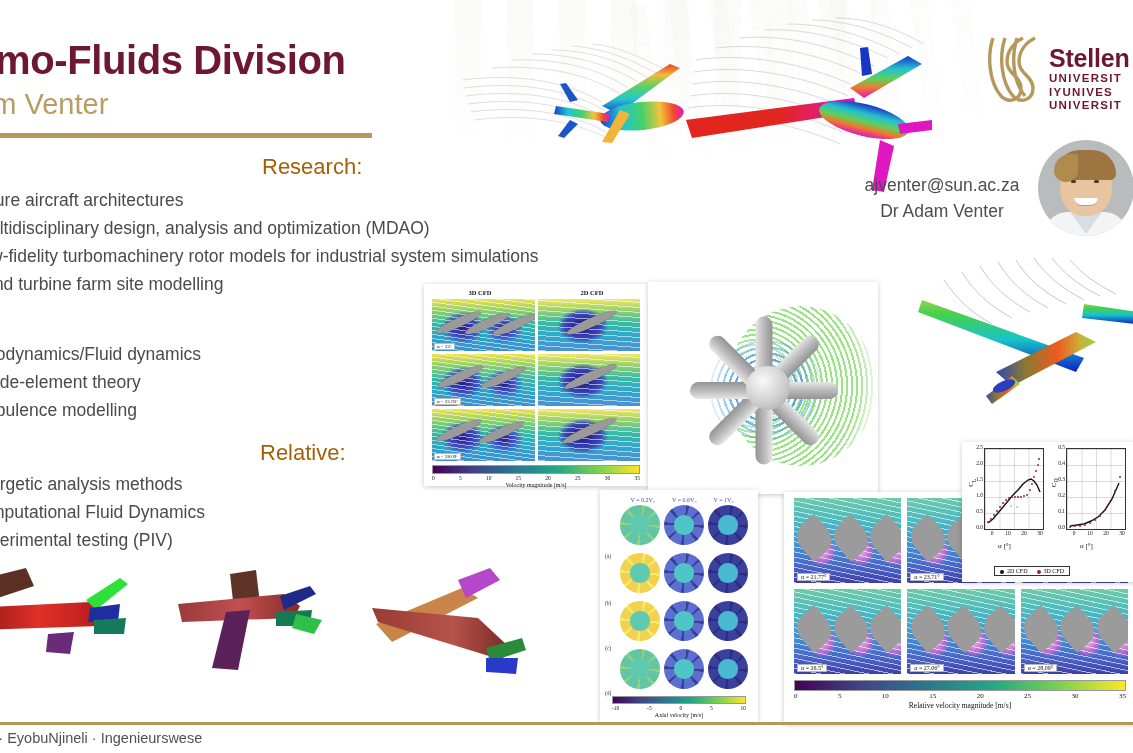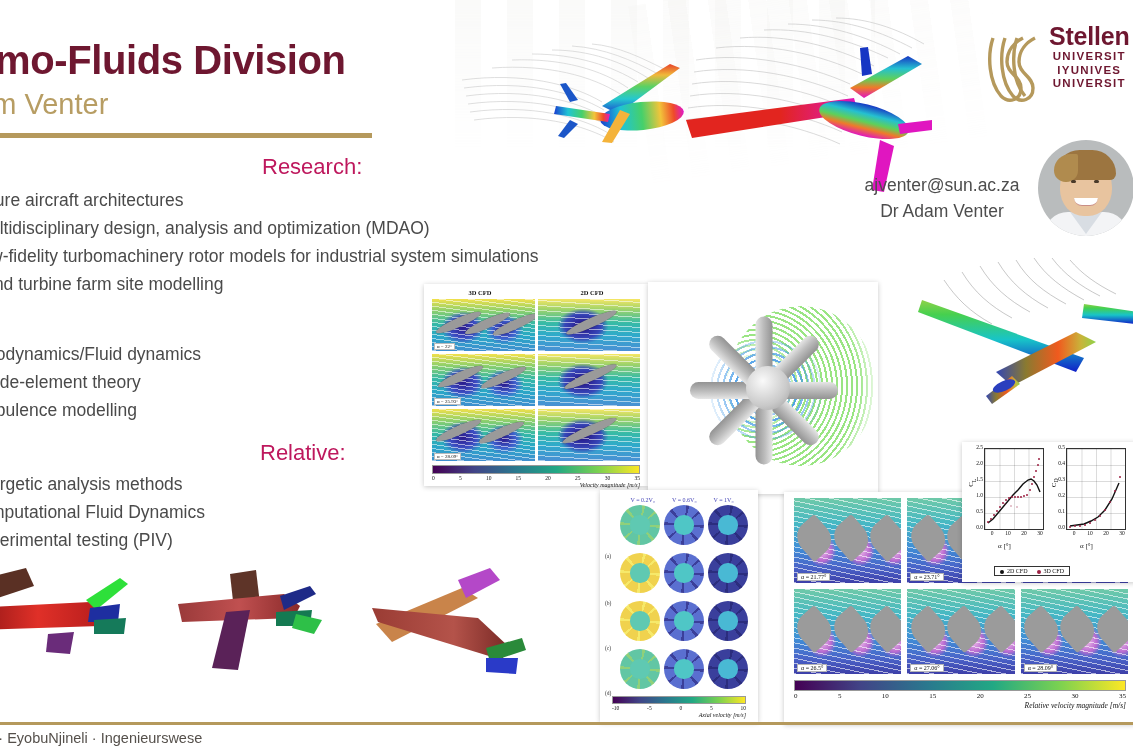--- a/index.html
+++ b/index.html
@@ -38,21 +38,21 @@
     position:absolute;left:-40px;top:88px;
     font-size:29px;color:#b79d63;white-space:nowrap;font-weight:400;
   }
   .gold-rule{
     position:absolute;left:-20px;top:133px;width:392px;height:5px;
     background:#b5995c;
   }
 
   
   .sec-head{
-    position:absolute;font-size:22px;color:#be185d;font-weight:400;white-space:nowrap;
+    position:absolute;font-size:22px;color:#a16207;font-weight:400;white-space:nowrap;
   }
   .bullets{position:absolute;white-space:nowrap;}
   .bullets li{
     list-style:none;font-size:17.5px;color:#4a4a4a;line-height:28px;white-space:nowrap;
   }
   .bullets ul{margin:0;padding:0;}
 
   
   .contact{
     position:absolute;left:852px;top:172px;width:180px;text-align:center;
@@ -66,21 +66,21 @@
   .av-hair{position:absolute;left:18px;top:10px;width:60px;height:30px;border-radius:30px 30px 8px 8px;background:#9c7540;}
   .av-hair2{position:absolute;left:16px;top:14px;width:24px;height:28px;border-radius:20px 2px 14px 14px;background:#b08b4e;}
   .av-body{position:absolute;left:6px;top:72px;width:84px;height:34px;border-radius:24px 24px 0 0;background:#f3f4f6;}
   .av-collar{position:absolute;left:32px;top:72px;width:32px;height:22px;background:#d8dde3;transform:rotate(0deg);clip-path:polygon(0 0,100% 0,50% 100%);}
   .av-eye{position:absolute;width:5px;height:3px;border-radius:2px;background:#4a3a2a;top:40px;}
   .av-mouth{position:absolute;left:36px;top:58px;width:24px;height:7px;border-radius:0 0 14px 14px;background:#fff;border-bottom:1px solid #c98e86;}
 
   
   .su-logo{position:absolute;left:985px;top:30px;}
   .su-words{
-    position:absolute;left:1049px;top:22px;white-space:nowrap;text-align:center;
+    position:absolute;left:1049px;top:44px;white-space:nowrap;
   }
   .su-name{font-size:25px;color:#6e1730;font-weight:700;letter-spacing:-.2px;line-height:28px;}
   .su-sub{font-size:11.5px;color:#6e1730;font-weight:700;letter-spacing:1.3px;line-height:13.5px;}
 
   
   .card{position:absolute;background:#fff;box-shadow:0 1px 5px rgba(0,0,0,.22);}
 
   
   #cfd3d2d{left:424px;top:284px;width:224px;height:202px;padding:0;}
   .cfd-hdr{display:flex;justify-content:space-around;font-size:6.5px;color:#111;
@@ -108,21 +108,21 @@
   .foil{
     position:absolute;width:48%;height:18%;background:#9a9a9a;border-radius:50%;
     transform:rotate(-24deg);box-shadow:0 0 1px rgba(0,0,0,.5);
   }
   .cbar-wrap{padding:4px 8px 0 8px;}
   .cbar{height:7px;border:1px solid #999;
     background:linear-gradient(90deg,#3b0f70,#3b2f9e,#3761c9,#2e98c4,#33bba2,#7fd072,#d5dc4c,#f9e83a);}
   .cbar.viridis{background:linear-gradient(90deg,#440154,#414487,#2a788e,#22a884,#7ad151,#fde725);}
   .cbar-ticks{display:flex;justify-content:space-between;font-size:5.5px;color:#111;
     font-family:"Liberation Serif",serif;padding-top:1px;}
-  .cbar-lbl{text-align:right;font-size:6px;color:#111;font-family:"Liberation Serif",serif;padding-top:1px;font-style:italic;}
+  .cbar-lbl{text-align:center;font-size:6px;color:#111;font-family:"Liberation Serif",serif;padding-top:1px;}
 
   
   #fan{left:648px;top:282px;width:230px;height:212px;}
   .fan-stage{position:absolute;inset:0;overflow:hidden;}
   .streams{
     position:absolute;left:78px;top:24px;width:150px;height:160px;border-radius:50%;
     background:
       repeating-radial-gradient(circle at 20% 50%,rgba(120,220,90,.75) 0 2px,rgba(255,255,255,0) 2px 5px);
     -webkit-mask-image:radial-gradient(circle at 18% 50%,rgba(0,0,0,0) 16%,#000 34%,#000 72%,rgba(0,0,0,0) 86%);
     mask-image:radial-gradient(circle at 18% 50%,rgba(0,0,0,0) 16%,#000 34%,#000 72%,rgba(0,0,0,0) 86%);

